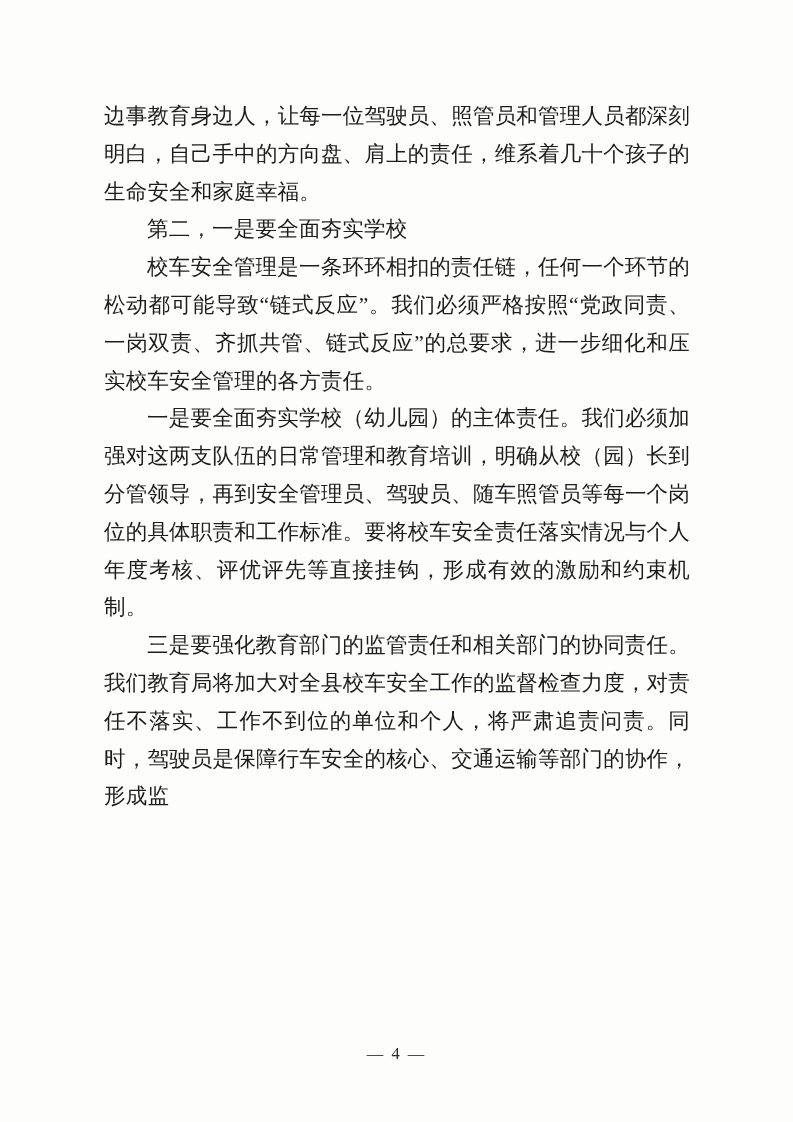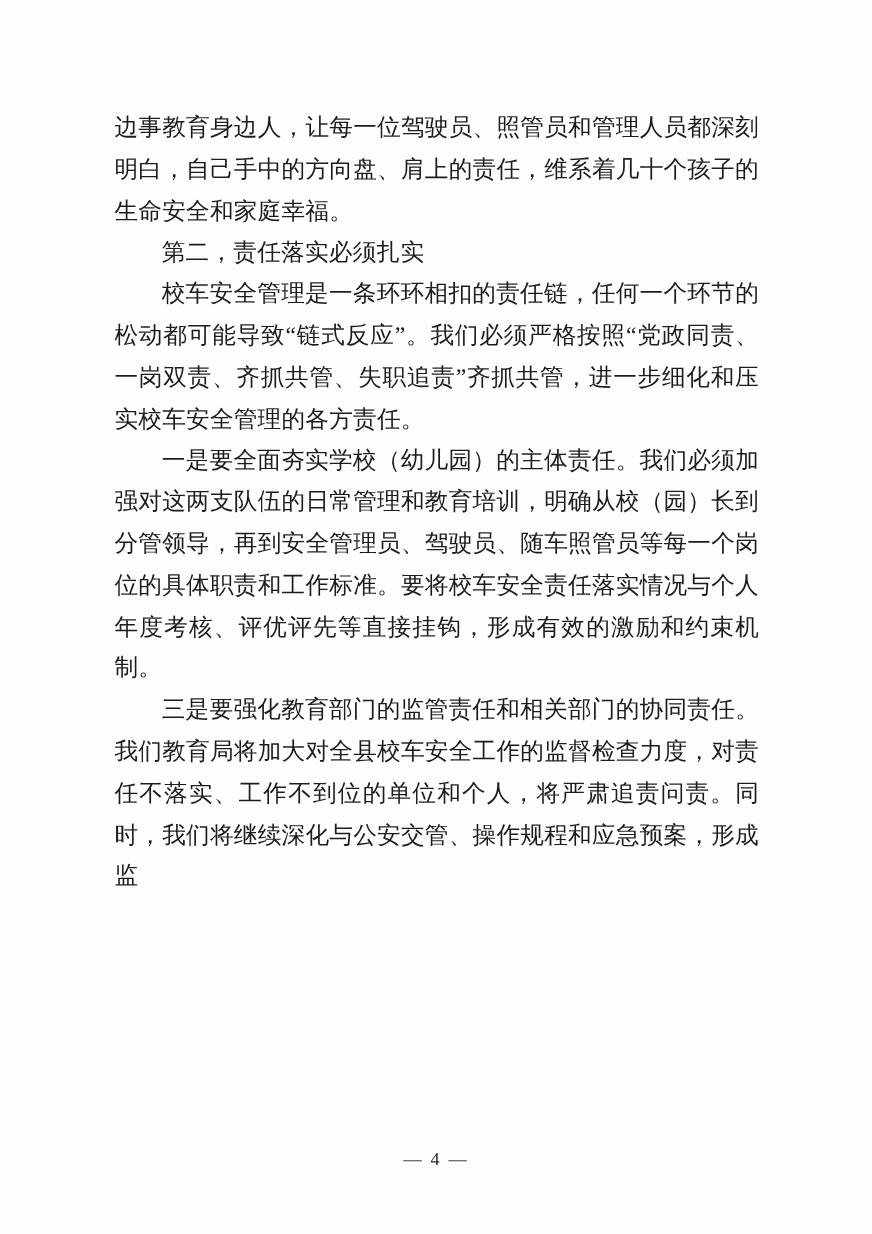--- a/index.html
+++ b/index.html
@@ -48,21 +48,21 @@
     color: #2a2a2a;
     font-family: "Liberation Serif", "DejaVu Serif", serif;
   }
 </style>
 </head>
 <body>
 
 <div class="page">
   <div class="content">
       <p class="para">边事教育身边人，让每一位驾驶员、照管员和管理人员都深刻明白，自己手中的方向盘、肩上的责任，维系着几十个孩子的生命安全和家庭幸福。</p>
-      <p class="para indent">第二，责任落实必须扎实</p>
-      <p class="para indent">校车安全管理是一条环环相扣的责任链，任何一个环节的松动都可能导致“链式反应”。我们必须严格按照“党政同责、一岗双责、齐抓共管、失职追责”齐抓共管，进一步细化和压实校车安全管理的各方责任。</p>
+      <p class="para indent">第二，一是要全面夯实学校</p>
+      <p class="para indent">校车安全管理是一条环环相扣的责任链，任何一个环节的松动都可能导致“链式反应”。我们必须严格按照“党政同责、一岗双责、齐抓共管、链式反应”的总要求，进一步细化和压实校车安全管理的各方责任。</p>
       <p class="para indent">一是要全面夯实学校（幼儿园）的主体责任。我们必须加强对这两支队伍的日常管理和教育培训，明确从校（园）长到分管领导，再到安全管理员、驾驶员、随车照管员等每一个岗位的具体职责和工作标准。要将校车安全责任落实情况与个人年度考核、评优评先等直接挂钩，形成有效的激励和约束机制。</p>
-      <p class="para indent">三是要强化教育部门的监管责任和相关部门的协同责任。我们教育局将加大对全县校车安全工作的监督检查力度，对责任不落实、工作不到位的单位和个人，将严肃追责问责。同时，我们将继续深化与公安交管、操作规程和应急预案，形成监</p>
+      <p class="para indent">三是要强化教育部门的监管责任和相关部门的协同责任。我们教育局将加大对全县校车安全工作的监督检查力度，对责任不落实、工作不到位的单位和个人，将严肃追责问责。同时，驾驶员是保障行车安全的核心、交通运输等部门的协作，形成监</p>
     </div>
   <div class="footer">
     <span class="page-number">— 4 —</span>
   </div>
 </div>
 
 </body></html>

